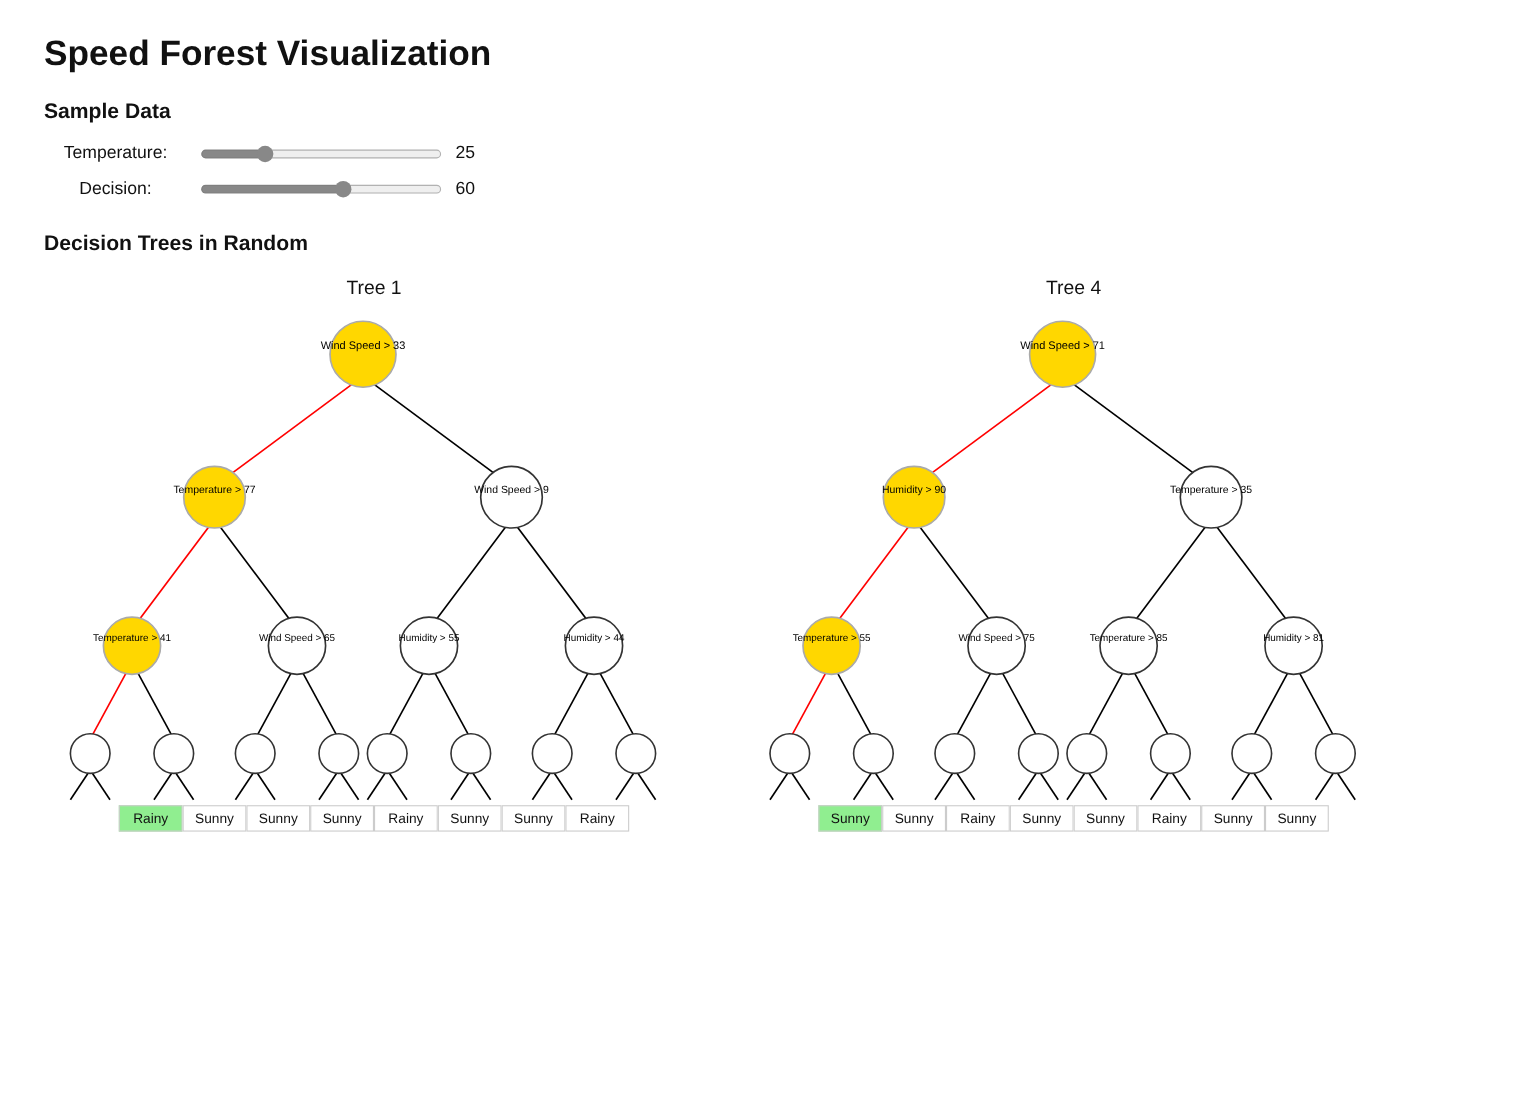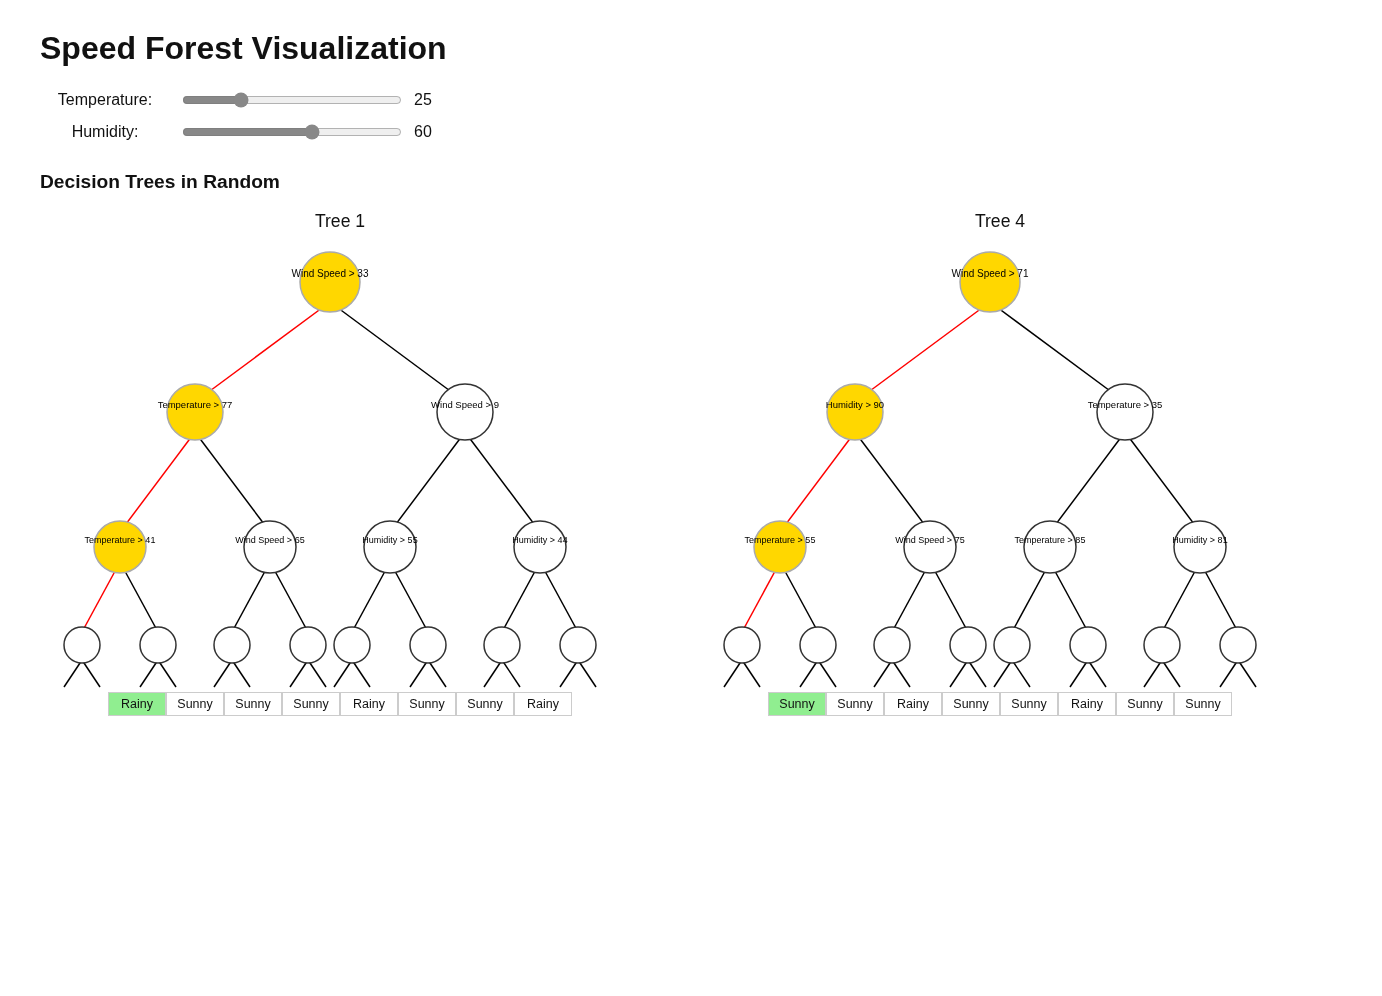--- a/index.html
+++ b/index.html
@@ -39,21 +39,21 @@
     }
     .slider-value {
       font-size: 1em;
       min-width: 30px;
     }
     .trees-section {
       margin-top: 10px;
     }
     .trees-container {
       display: flex;
-      gap: 60px;
+      gap: 36px;
       align-items: flex-start;
       margin-top: 10px;
     }
     .tree-wrapper {
       display: flex;
       flex-direction: column;
       align-items: center;
     }
     .tree-title {
       font-size: 1.1em;
@@ -80,29 +80,30 @@
     .leaf-cell.highlight {
       background: #90ee90;
     }
   </style>
 </head>
 <body>
 
 <h1>Speed Forest Visualization</h1>
 
 <div class="sliders-section">
+  <h2>Sample Data</h2>
 
   <div class="slider-row">
     <span class="slider-label">Temperature:</span>
     <input type="range" min="0" max="100" value="25" id="slider-temp" style="">
     <span class="slider-value" id="val-temp">25</span>
   </div>
 
   <div class="slider-row">
-    <span class="slider-label">Humidity:</span>
+    <span class="slider-label">Decision:</span>
     <input type="range" min="0" max="100" value="60" id="slider-humidity" style="">
     <span class="slider-value" id="val-humidity">60</span>
   </div>
 
 </div>
 
 <div class="trees-section">
   <h2>Decision Trees in Random</h2>
 
   <div class="trees-container">

